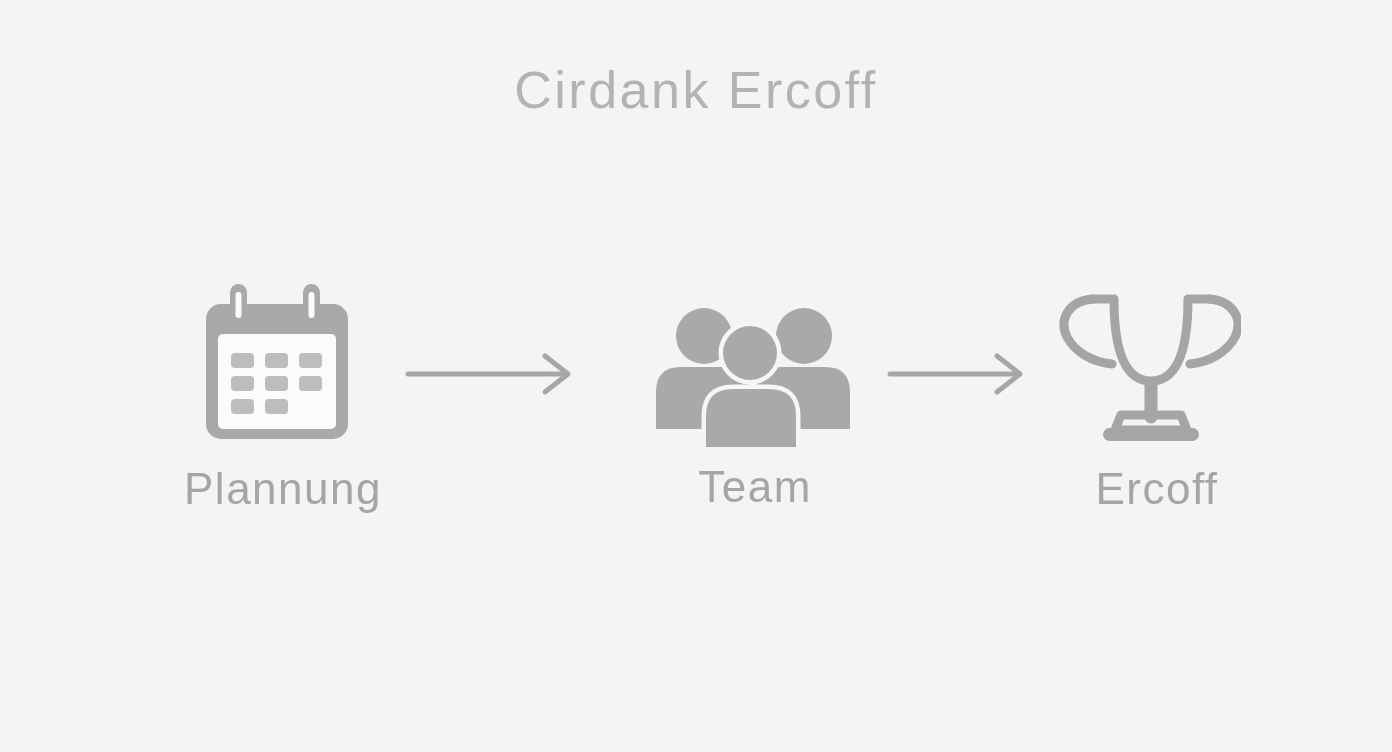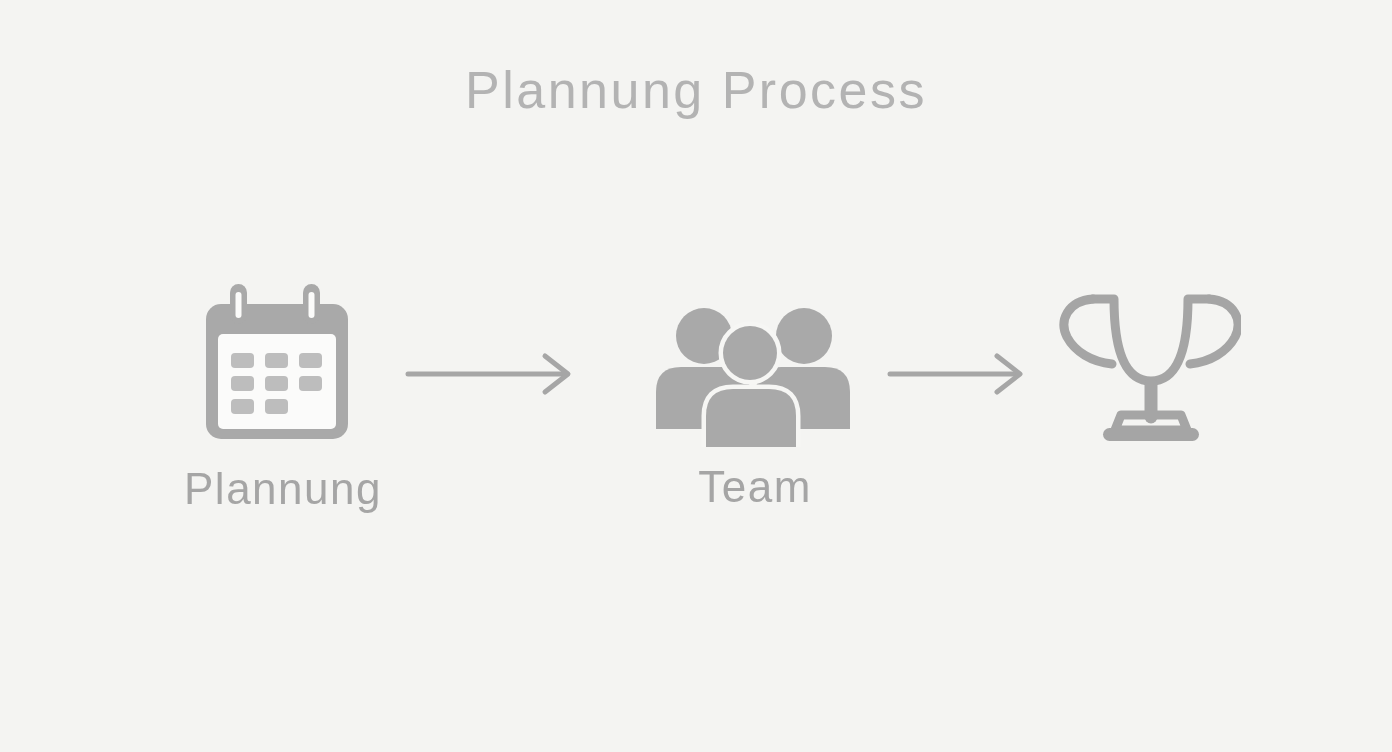--- a/index.html
+++ b/index.html
@@ -49,21 +49,21 @@
   }
   #label-planning { left: 133px;  top: 464px; }
   #label-team     { left: 605px;  top: 462px; }
   #label-result   { left: 1007px; top: 464px; }
 </style>
 </head>
 <body>
 
 <div class="stage">
 
-  <div class="diagram-title">Plannung Process</div>
+  <div class="diagram-title">Cirdank Ercoff</div>
 
   <svg class="step-icon" id="icon-planning" width="142" height="156" viewBox="0 0 142 156">
     <rect x="0" y="20" width="142" height="135" rx="15" fill="#a9a9a9"></rect>
     <rect x="24" y="0" width="17" height="40" rx="8.5" fill="#a9a9a9"></rect>
     <rect x="97" y="0" width="17" height="40" rx="8.5" fill="#a9a9a9"></rect>
     <rect x="29.5" y="8" width="6" height="26" rx="3" fill="#fbfbfa"></rect>
     <rect x="102.5" y="8" width="6" height="26" rx="3" fill="#fbfbfa"></rect>
     <rect x="12" y="50" width="118" height="95" rx="5" fill="#fbfbfa"></rect>
     <g fill="#bdbdbd">
       <rect x="25" y="69" width="23" height="15" rx="4"></rect>
@@ -111,14 +111,15 @@
       <path d="M94,92 V124" stroke-width="13"></path>
       <path d="M64,122 H124 L130,137 H58 Z"></path>
     </g>
     <rect x="46" y="135" width="96" height="13" rx="6.5" fill="#a5a5a5"></rect>
   </svg>
 
   <div class="step-label" id="label-team">Team</div>
 
   <div class="step-label" id="label-planning">Plannung</div>
 
+  <div class="step-label" id="label-result">Ercoff</div>
 
 </div>
 
 </body></html>

